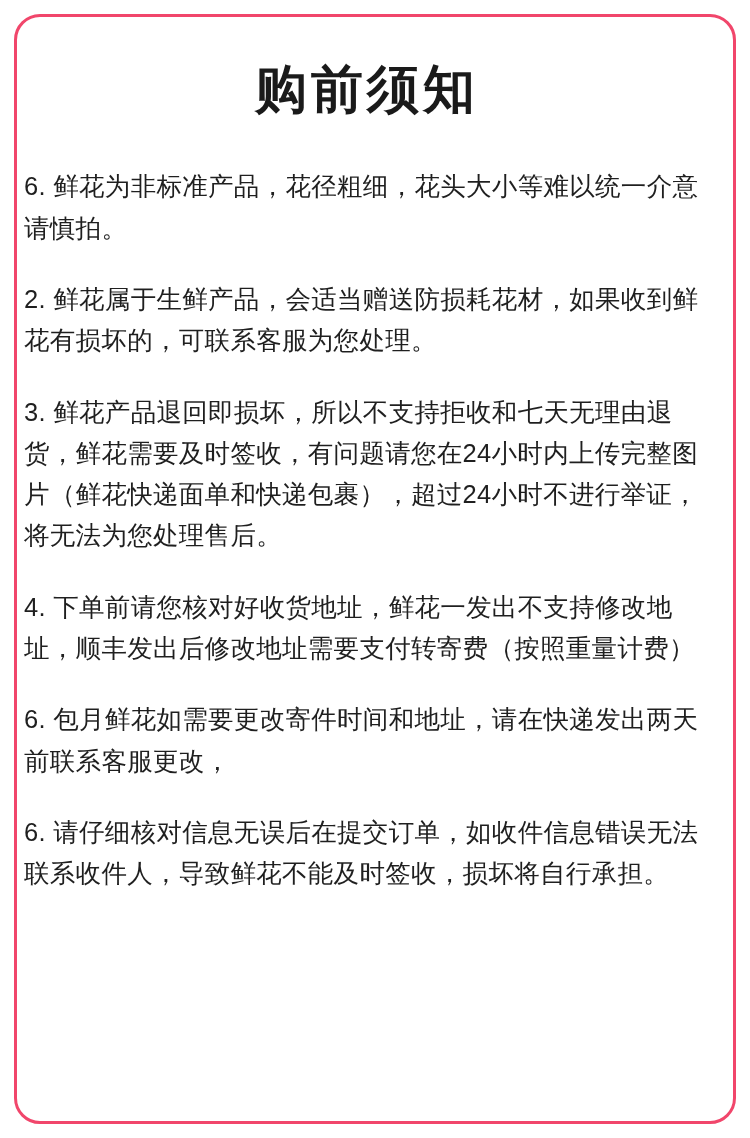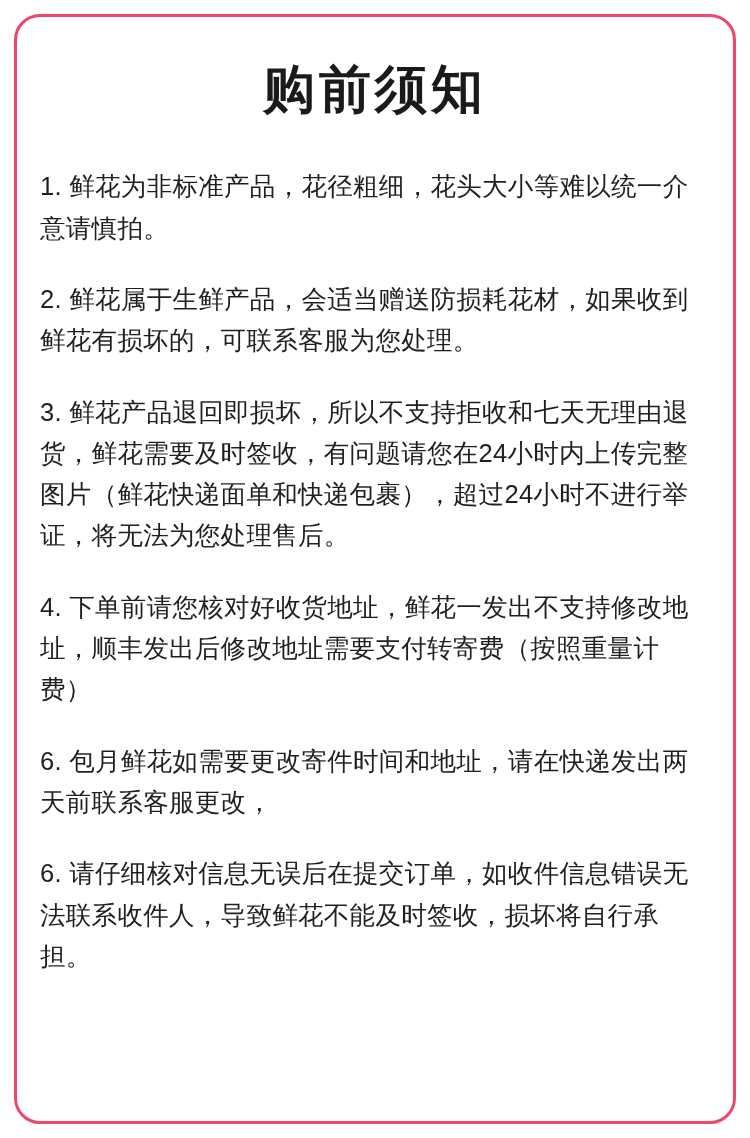--- a/index.html
+++ b/index.html
@@ -31,21 +31,21 @@
     border-radius: 26px;
     box-sizing: border-box;
     pointer-events: none;
   }
   .content {
     position: absolute;
     left: 0;
     top: 0;
     width: 750px;
     box-sizing: border-box;
-    padding: 58px 40px 0 40px;
+    padding: 58px 40px 0 24px;
   }
   .doc-title {
     text-align: center;
     font-size: 52px;
     font-weight: bold;
     letter-spacing: 4px;
     color: #1a1a1a;
     margin: 0 0 46px 0;
     line-height: 1.2;
   }
@@ -63,20 +63,20 @@
 </style>
 </head>
 <body>
 
 <div class="page">
   <div class="frame"></div>
 
   <div class="content">
     <h1 class="doc-title">购前须知</h1>
 
-    <p class="clause">1. 鲜花为非标准产品，花径粗细，花头大小等难以统一介意请慎拍。</p>
+    <p class="clause">6. 鲜花为非标准产品，花径粗细，花头大小等难以统一介意请慎拍。</p>
     <p class="clause">2. 鲜花属于生鲜产品，会适当赠送防损耗花材，如果收到鲜花有损坏的，可联系客服为您处理。</p>
     <p class="clause">3. 鲜花产品退回即损坏，所以不支持拒收和七天无理由退货，鲜花需要及时签收，有问题请您在24小时内上传完整图片（鲜花快递面单和快递包裹），超过24小时不进行举证，将无法为您处理售后。</p>
     <p class="clause">4. 下单前请您核对好收货地址，鲜花一发出不支持修改地址，顺丰发出后修改地址需要支付转寄费（按照重量计费）</p>
     <p class="clause">6. 包月鲜花如需要更改寄件时间和地址，请在快递发出两天前联系客服更改，</p>
     <p class="clause">6. 请仔细核对信息无误后在提交订单，如收件信息错误无法联系收件人，导致鲜花不能及时签收，损坏将自行承担。</p>
   </div>
 </div>
 
 </body></html>

